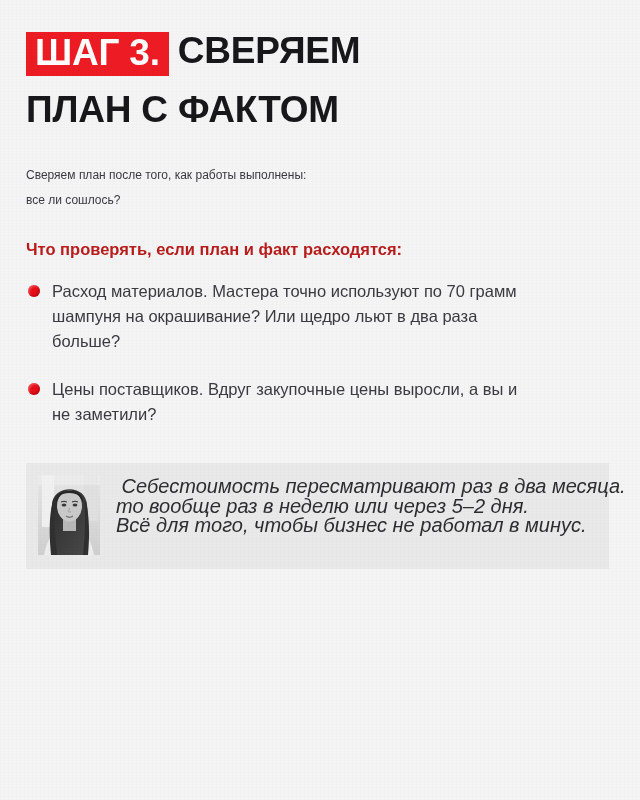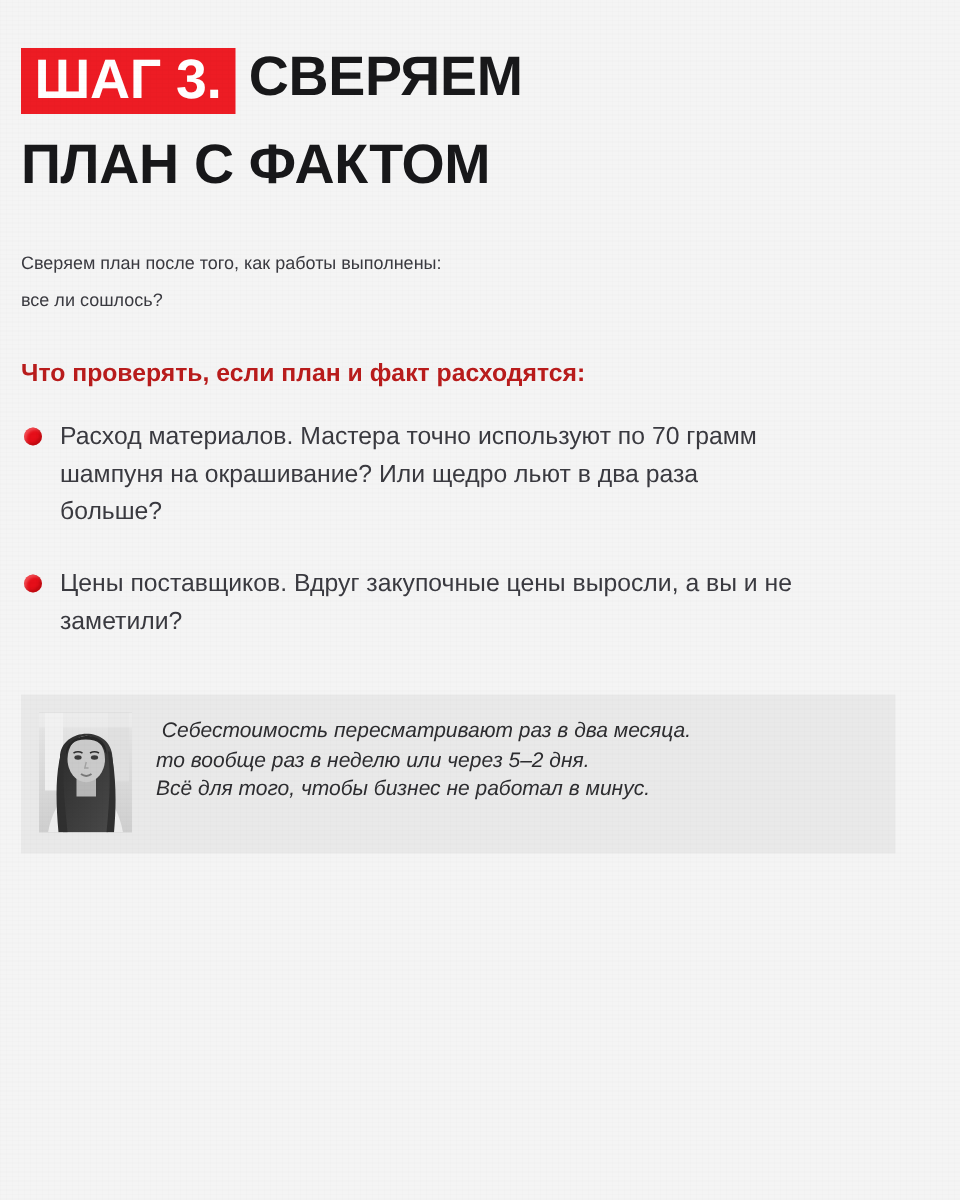--- a/index.html
+++ b/index.html
@@ -20,21 +20,21 @@
     position: absolute;
     inset: 0;
     pointer-events: none;
     opacity: .55;
     background-image:
       repeating-linear-gradient(0deg, rgba(0,0,0,.018) 0 1px, rgba(255,255,255,0) 1px 3px),
       repeating-linear-gradient(90deg, rgba(0,0,0,.014) 0 1px, rgba(255,255,255,0) 1px 4px);
   }
   .page {
     position: relative;
-    padding: 0 14px;
+    padding: 0 26px;
     box-sizing: border-box;
     width: 544px;
   }
 
   
   .heading {
     margin: 0;
     padding-top: 30px;
     font-size: 37px;
     line-height: 42px;
@@ -121,21 +121,21 @@
     flex: 0 0 62px;
     margin-right: 16px;
     position: relative;
     overflow: hidden;
     background: #d8d8d8;
     filter: grayscale(1);
   }
   .avatar svg { display: block; width: 100%; height: 100%; }
 
   .quote-text {
-    font-size: 14px;
+    font-size: 20px;
     line-height: 19.5px;
     font-style: italic;
     color: #2d2d30;
     flex: 1 1 auto;
     padding-top: 2px;
   }
   .quote-text .ql { display: block; white-space: pre; }
 </style>
 </head>
 <body>

